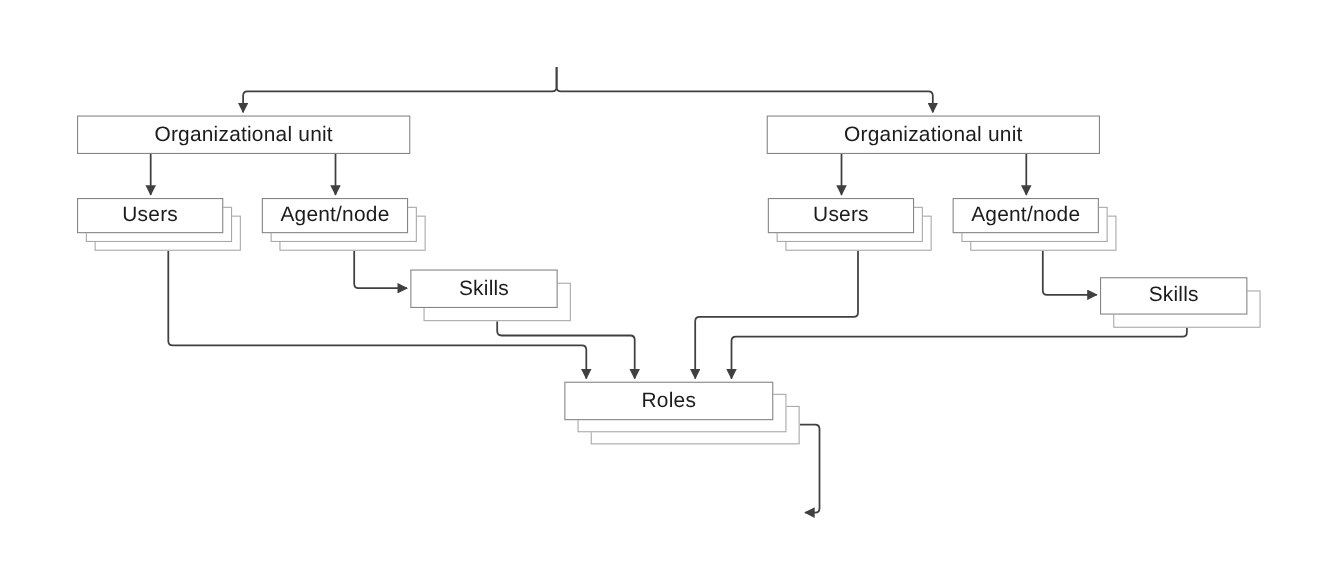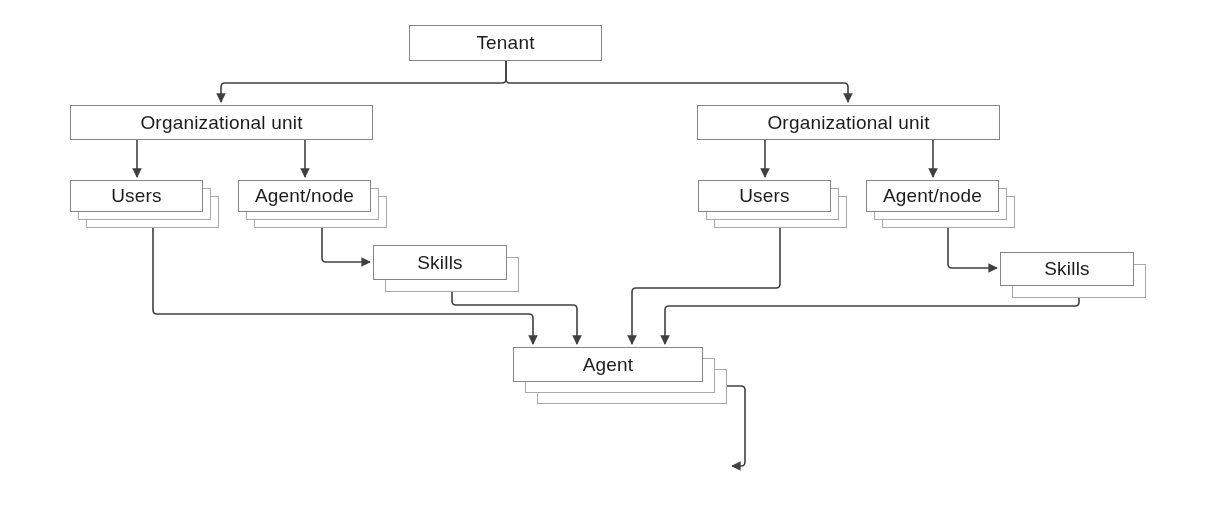--- a/index.html
+++ b/index.html
@@ -65,25 +65,20 @@
       <path marker-end="url(#arrow)" d="M322 228 L322 258 Q322 262 326 262 L370 262"></path>
       <path marker-end="url(#arrow)" d="M153 228 L153 310 Q153 314 157 314 L529 314 Q533 314 533 318 L533 344"></path>
       <path marker-end="url(#arrow)" d="M452 292 L452 301 Q452 305 456 305 L573 305 Q577 305 577 309 L577 344"></path>
       <path marker-end="url(#arrow)" d="M780 228 L780 284 Q780 288 776 288 L636 288 Q632 288 632 292 L632 344"></path>
       <path marker-end="url(#arrow)" d="M948 228 L948 264 Q948 268 952 268 L997 268"></path>
       <path marker-end="url(#arrow)" d="M1079 298 L1079 302 Q1079 306 1075 306 L669 306 Q665 306 665 310 L665 344"></path>
       <path marker-end="url(#arrow)" d="M727 386 L741 386 Q745 386 745 390 L745 462 Q745 466 741 466 L732 466"></path>
     </g>
   </svg>
 
-  <div class="node" style="left:409px; top:25px; width:193px; height:36px">
-    <div class="box">
-        <span>Tenant</span>
-      </div>
-  </div>
 
   <div class="node" style="left:70px; top:105px; width:303px; height:35px">
     <div class="box">
         <span>Organizational unit</span>
       </div>
   </div>
 
   <div class="node" style="left:697px; top:105px; width:303px; height:35px">
     <div class="box">
         <span>Organizational unit</span>
@@ -133,18 +128,18 @@
     <div class="layer l1"></div>
     <div class="box">
         <span>Skills</span>
       </div>
   </div>
 
   <div class="node stack-md" style="left:513px; top:347px; width:190px; height:35px">
     <div class="layer l2"></div>
     <div class="layer l1"></div>
     <div class="box">
-        <span>Agent</span>
+        <span>Roles</span>
       </div>
   </div>
 
 
 </div>
 
 </body></html>

